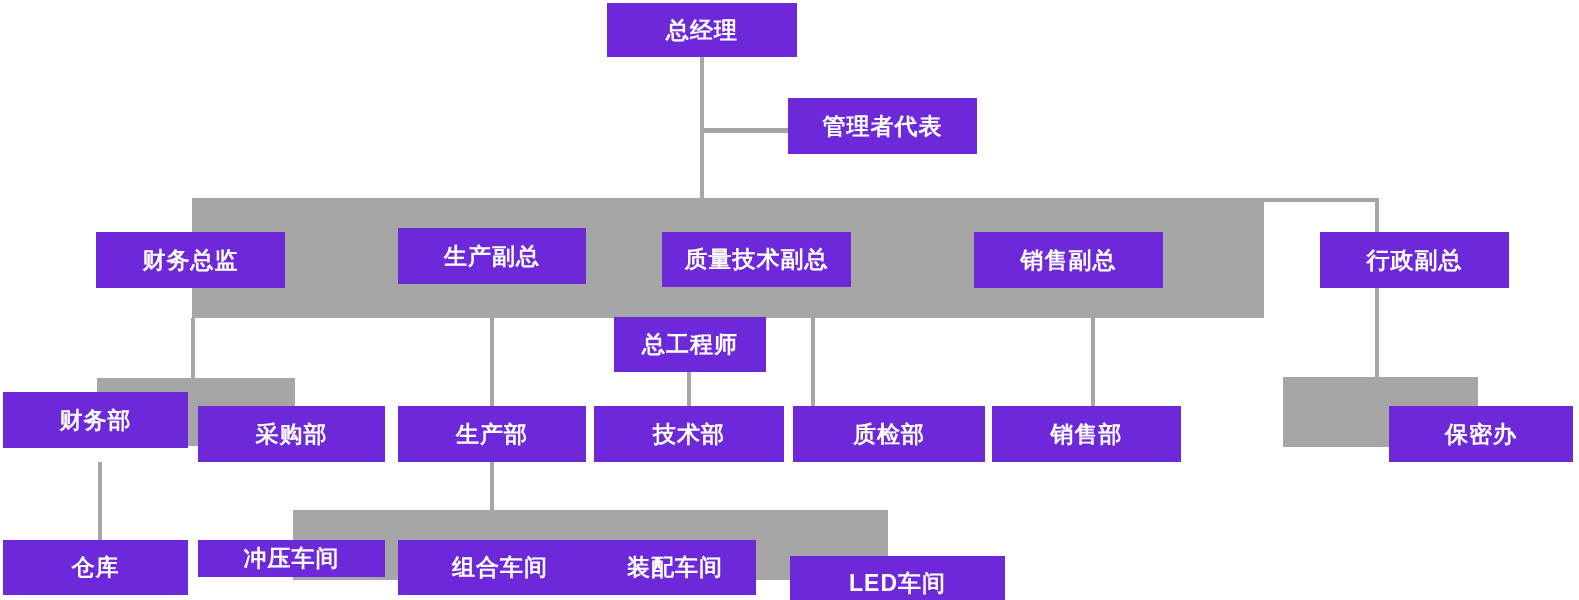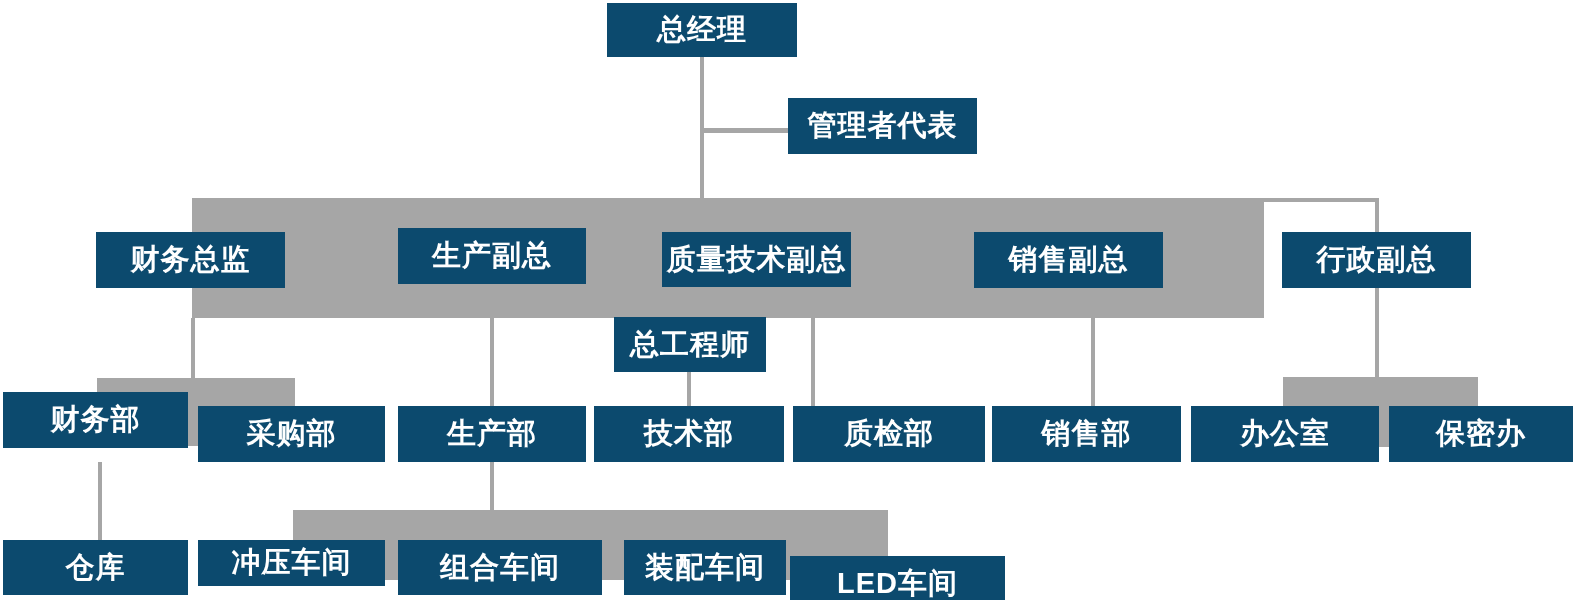--- a/index.html
+++ b/index.html
@@ -3,23 +3,23 @@
 <meta charset="utf-8">
 <style>
   html,body{margin:0;padding:0;}
   body{
     width:1579px;height:600px;position:relative;background:#ffffff;overflow:hidden;
     font-family:"Liberation Sans","DejaVu Sans",sans-serif;
   }
   .canvas{position:absolute;left:0;top:0;width:1579px;height:600px;}
   .conn{position:absolute;background:#a6a6a6;}
   .node{
-    position:absolute;background:#0c4a6e;color:#ffffff;
+    position:absolute;background:#6d28d9;color:#ffffff;
     display:flex;align-items:center;justify-content:center;
-    font-size:29px;font-weight:bold;letter-spacing:1px;white-space:nowrap;
+    font-size:23px;font-weight:bold;letter-spacing:1px;white-space:nowrap;
   }
   
   #c-gm-v        {left:700px;top:57px;width:4px;height:141px;}
   #c-rep-h       {left:702px;top:128px;width:86px;height:5px;}
   #c-band-main   {left:192px;top:198px;width:1072px;height:120px;}
   #c-admin-h     {left:1264px;top:198px;width:115px;height:4px;}
   #c-admin-v1    {left:1375px;top:202px;width:4px;height:30px;}
   #c-admin-v2    {left:1375px;top:288px;width:4px;height:90px;}
   #c-fin-v       {left:191px;top:318px;width:4px;height:60px;}
   #c-prod-v      {left:490px;top:318px;width:4px;height:88px;}
@@ -31,34 +31,34 @@
   #c-wh-v        {left:98px;top:462px;width:4px;height:78px;}
   #c-proddept-v  {left:490px;top:462px;width:4px;height:48px;}
   #c-band-prod   {left:293px;top:510px;width:595px;height:70px;}
   
   #n-gm          {left:607px;top:3px;width:190px;height:54px;}
   #n-rep         {left:788px;top:98px;width:189px;height:56px;}
   #n-fin-dir     {left:96px;top:232px;width:189px;height:56px;}
   #n-prod-vp     {left:398px;top:228px;width:188px;height:56px;}
   #n-qual-vp     {left:662px;top:232px;width:189px;height:55px;}
   #n-sales-vp    {left:974px;top:232px;width:189px;height:56px;}
-  #n-admin-vp    {left:1282px;top:232px;width:189px;height:56px;}
+  #n-admin-vp    {left:1320px;top:232px;width:189px;height:56px;}
   #n-chief       {left:614px;top:317px;width:152px;height:55px;}
   #n-fin-dept    {left:3px;top:392px;width:185px;height:56px;}
   #n-purch       {left:198px;top:406px;width:187px;height:56px;}
   #n-prod-dept   {left:398px;top:406px;width:188px;height:56px;}
   #n-tech        {left:594px;top:406px;width:190px;height:56px;}
   #n-qc          {left:793px;top:406px;width:192px;height:56px;}
   #n-sales-dept  {left:992px;top:406px;width:189px;height:56px;}
   #n-office      {left:1191px;top:406px;width:188px;height:56px;}
   #n-secrecy     {left:1389px;top:406px;width:184px;height:56px;}
   #n-warehouse   {left:3px;top:540px;width:185px;height:55px;}
-  #n-stamping    {left:198px;top:540px;width:187px;height:46px;}
+  #n-stamping    {left:198px;top:540px;width:187px;height:37px;}
   #n-combo       {left:398px;top:540px;width:204px;height:55px;}
-  #n-assembly    {left:594px;top:540px;width:162px;height:55px;margin-left:30px;}
+  #n-assembly    {left:594px;top:540px;width:162px;height:55px;}
   #n-led         {left:790px;top:556px;width:215px;height:55px;}
 </style>
 </head>
 <body>
 
 <div class="canvas">
 
   <div class="conn" id="c-gm-v"></div>
   <div class="conn" id="c-rep-h"></div>
   <div class="conn" id="c-band-main"></div>
@@ -83,21 +83,20 @@
   <div class="node" id="n-qual-vp">质量技术副总</div>
   <div class="node" id="n-sales-vp">销售副总</div>
   <div class="node" id="n-admin-vp">行政副总</div>
   <div class="node" id="n-chief">总工程师</div>
   <div class="node" id="n-fin-dept">财务部</div>
   <div class="node" id="n-purch">采购部</div>
   <div class="node" id="n-prod-dept">生产部</div>
   <div class="node" id="n-tech">技术部</div>
   <div class="node" id="n-qc">质检部</div>
   <div class="node" id="n-sales-dept">销售部</div>
-  <div class="node" id="n-office">办公室</div>
   <div class="node" id="n-secrecy">保密办</div>
   <div class="node" id="n-warehouse">仓库</div>
   <div class="node" id="n-stamping">冲压车间</div>
   <div class="node" id="n-combo">组合车间</div>
   <div class="node" id="n-assembly">装配车间</div>
   <div class="node" id="n-led">LED车间</div>
 
 </div>
 
 </body></html>

